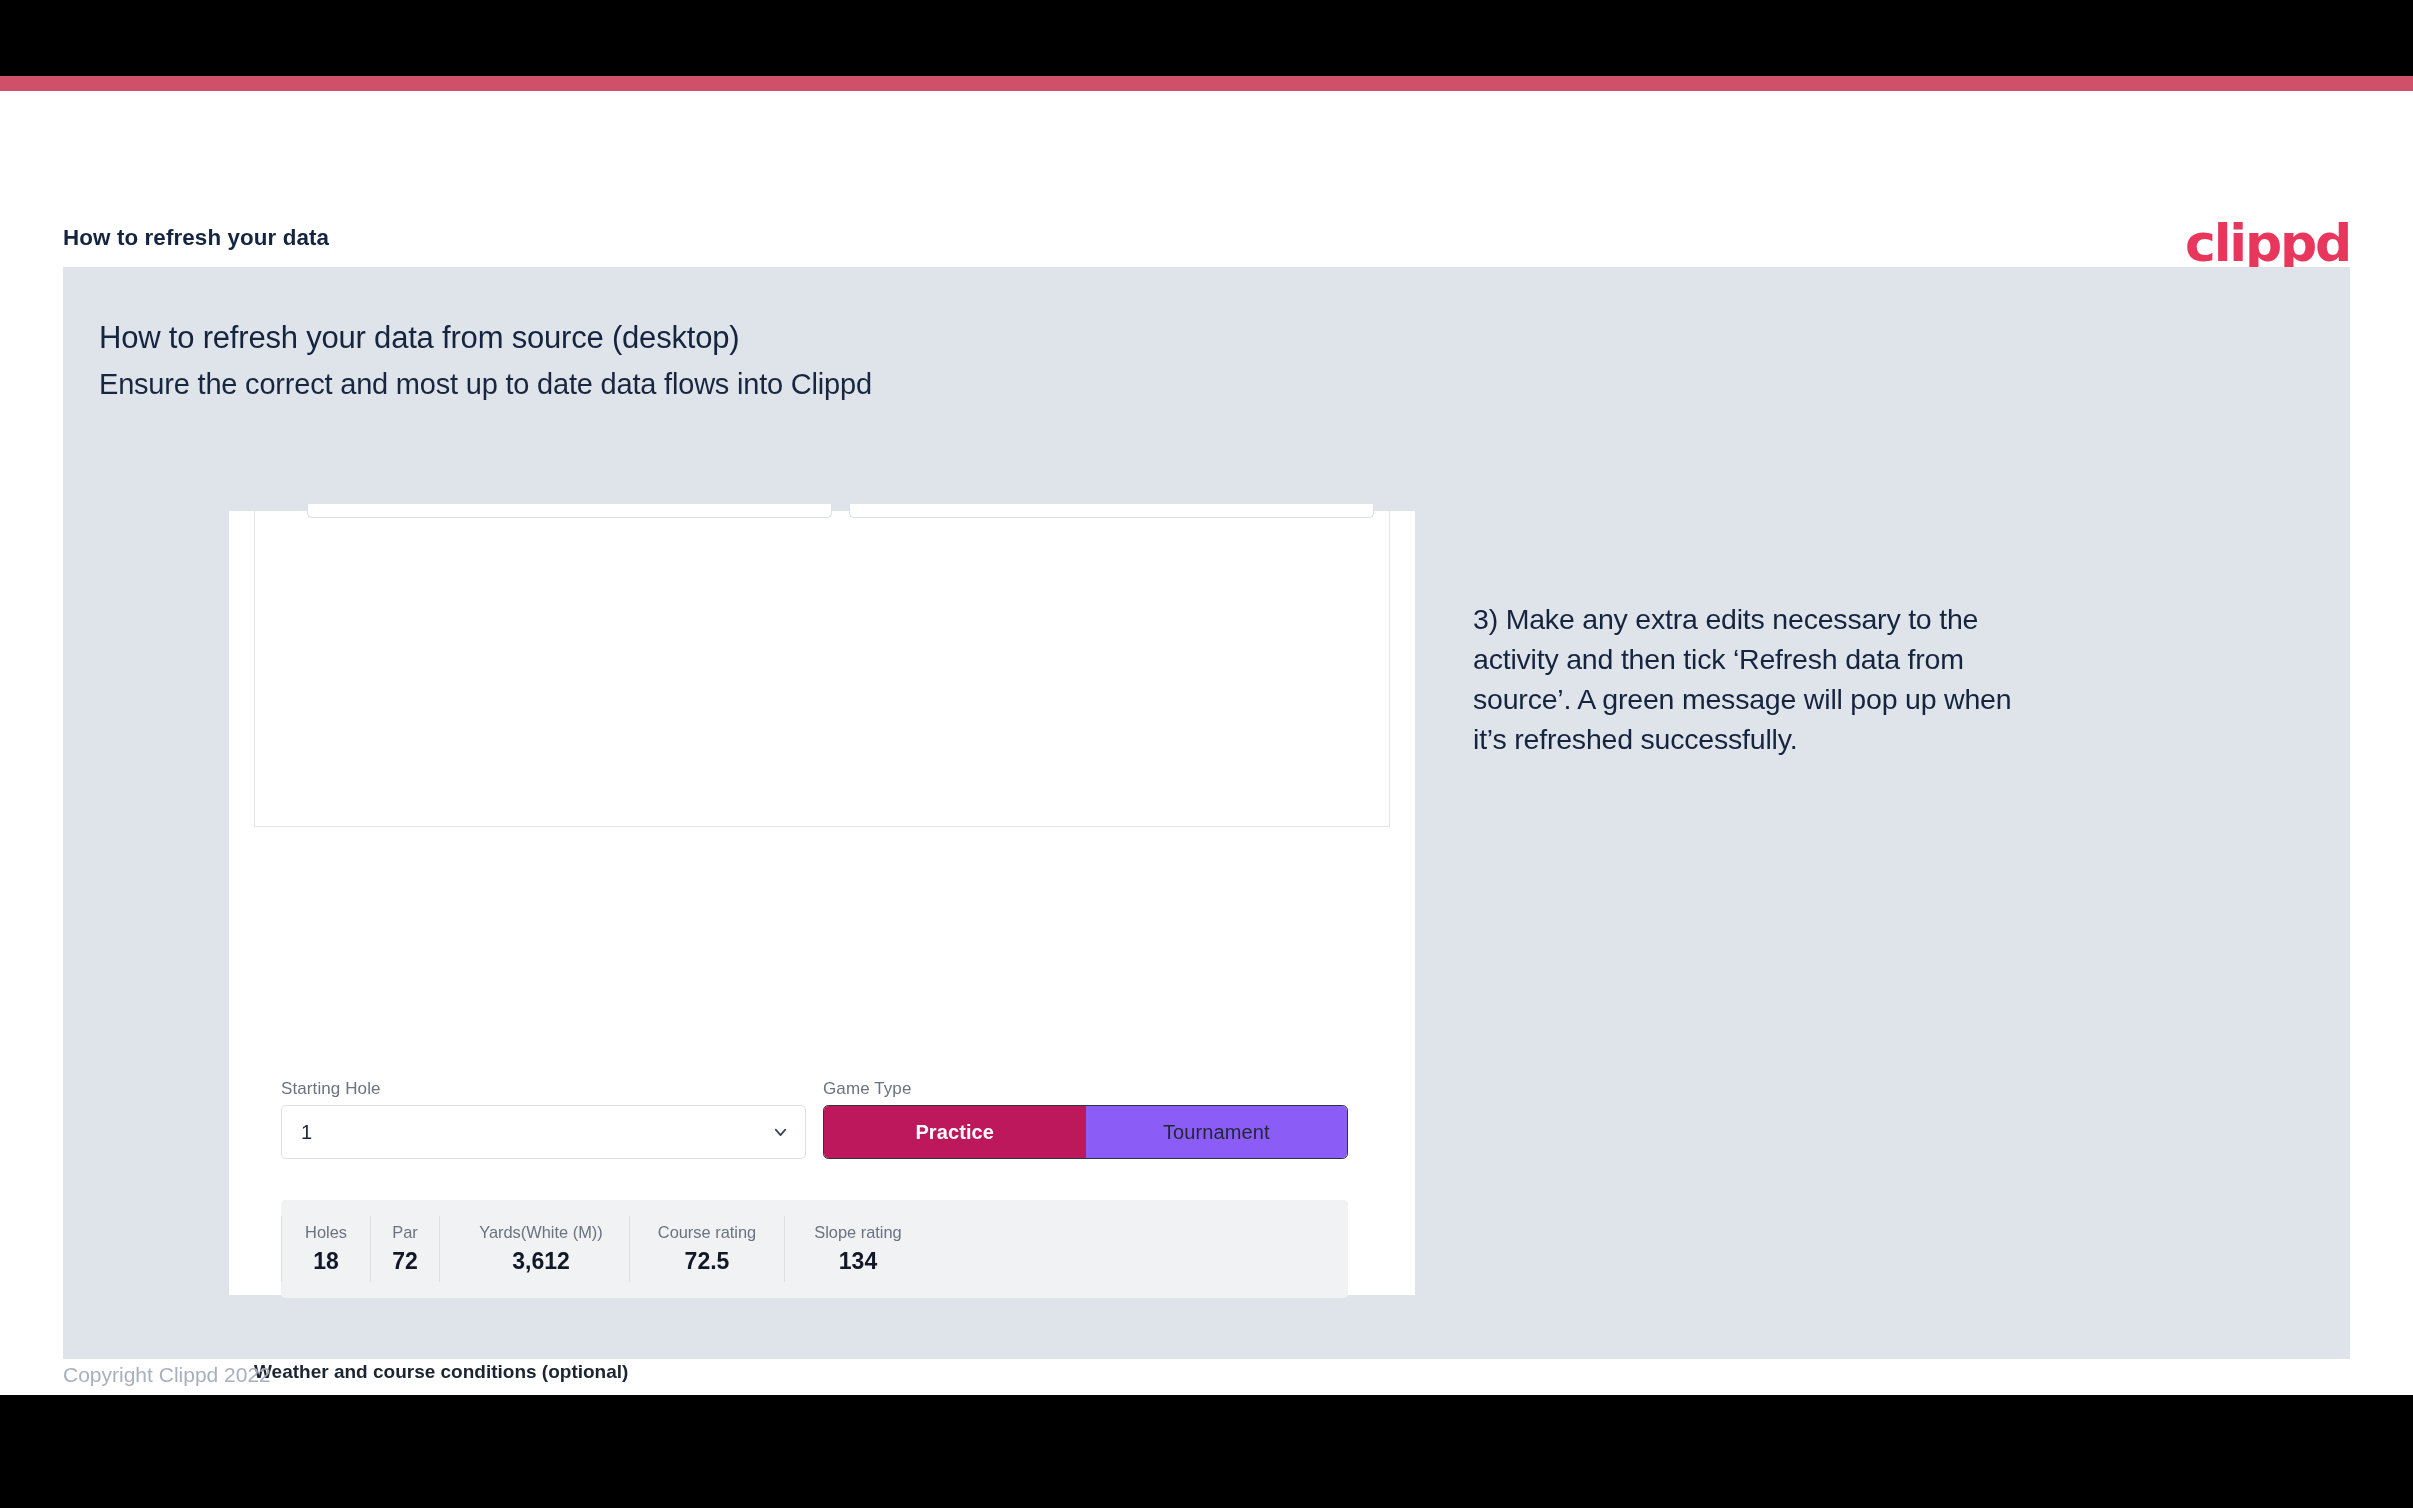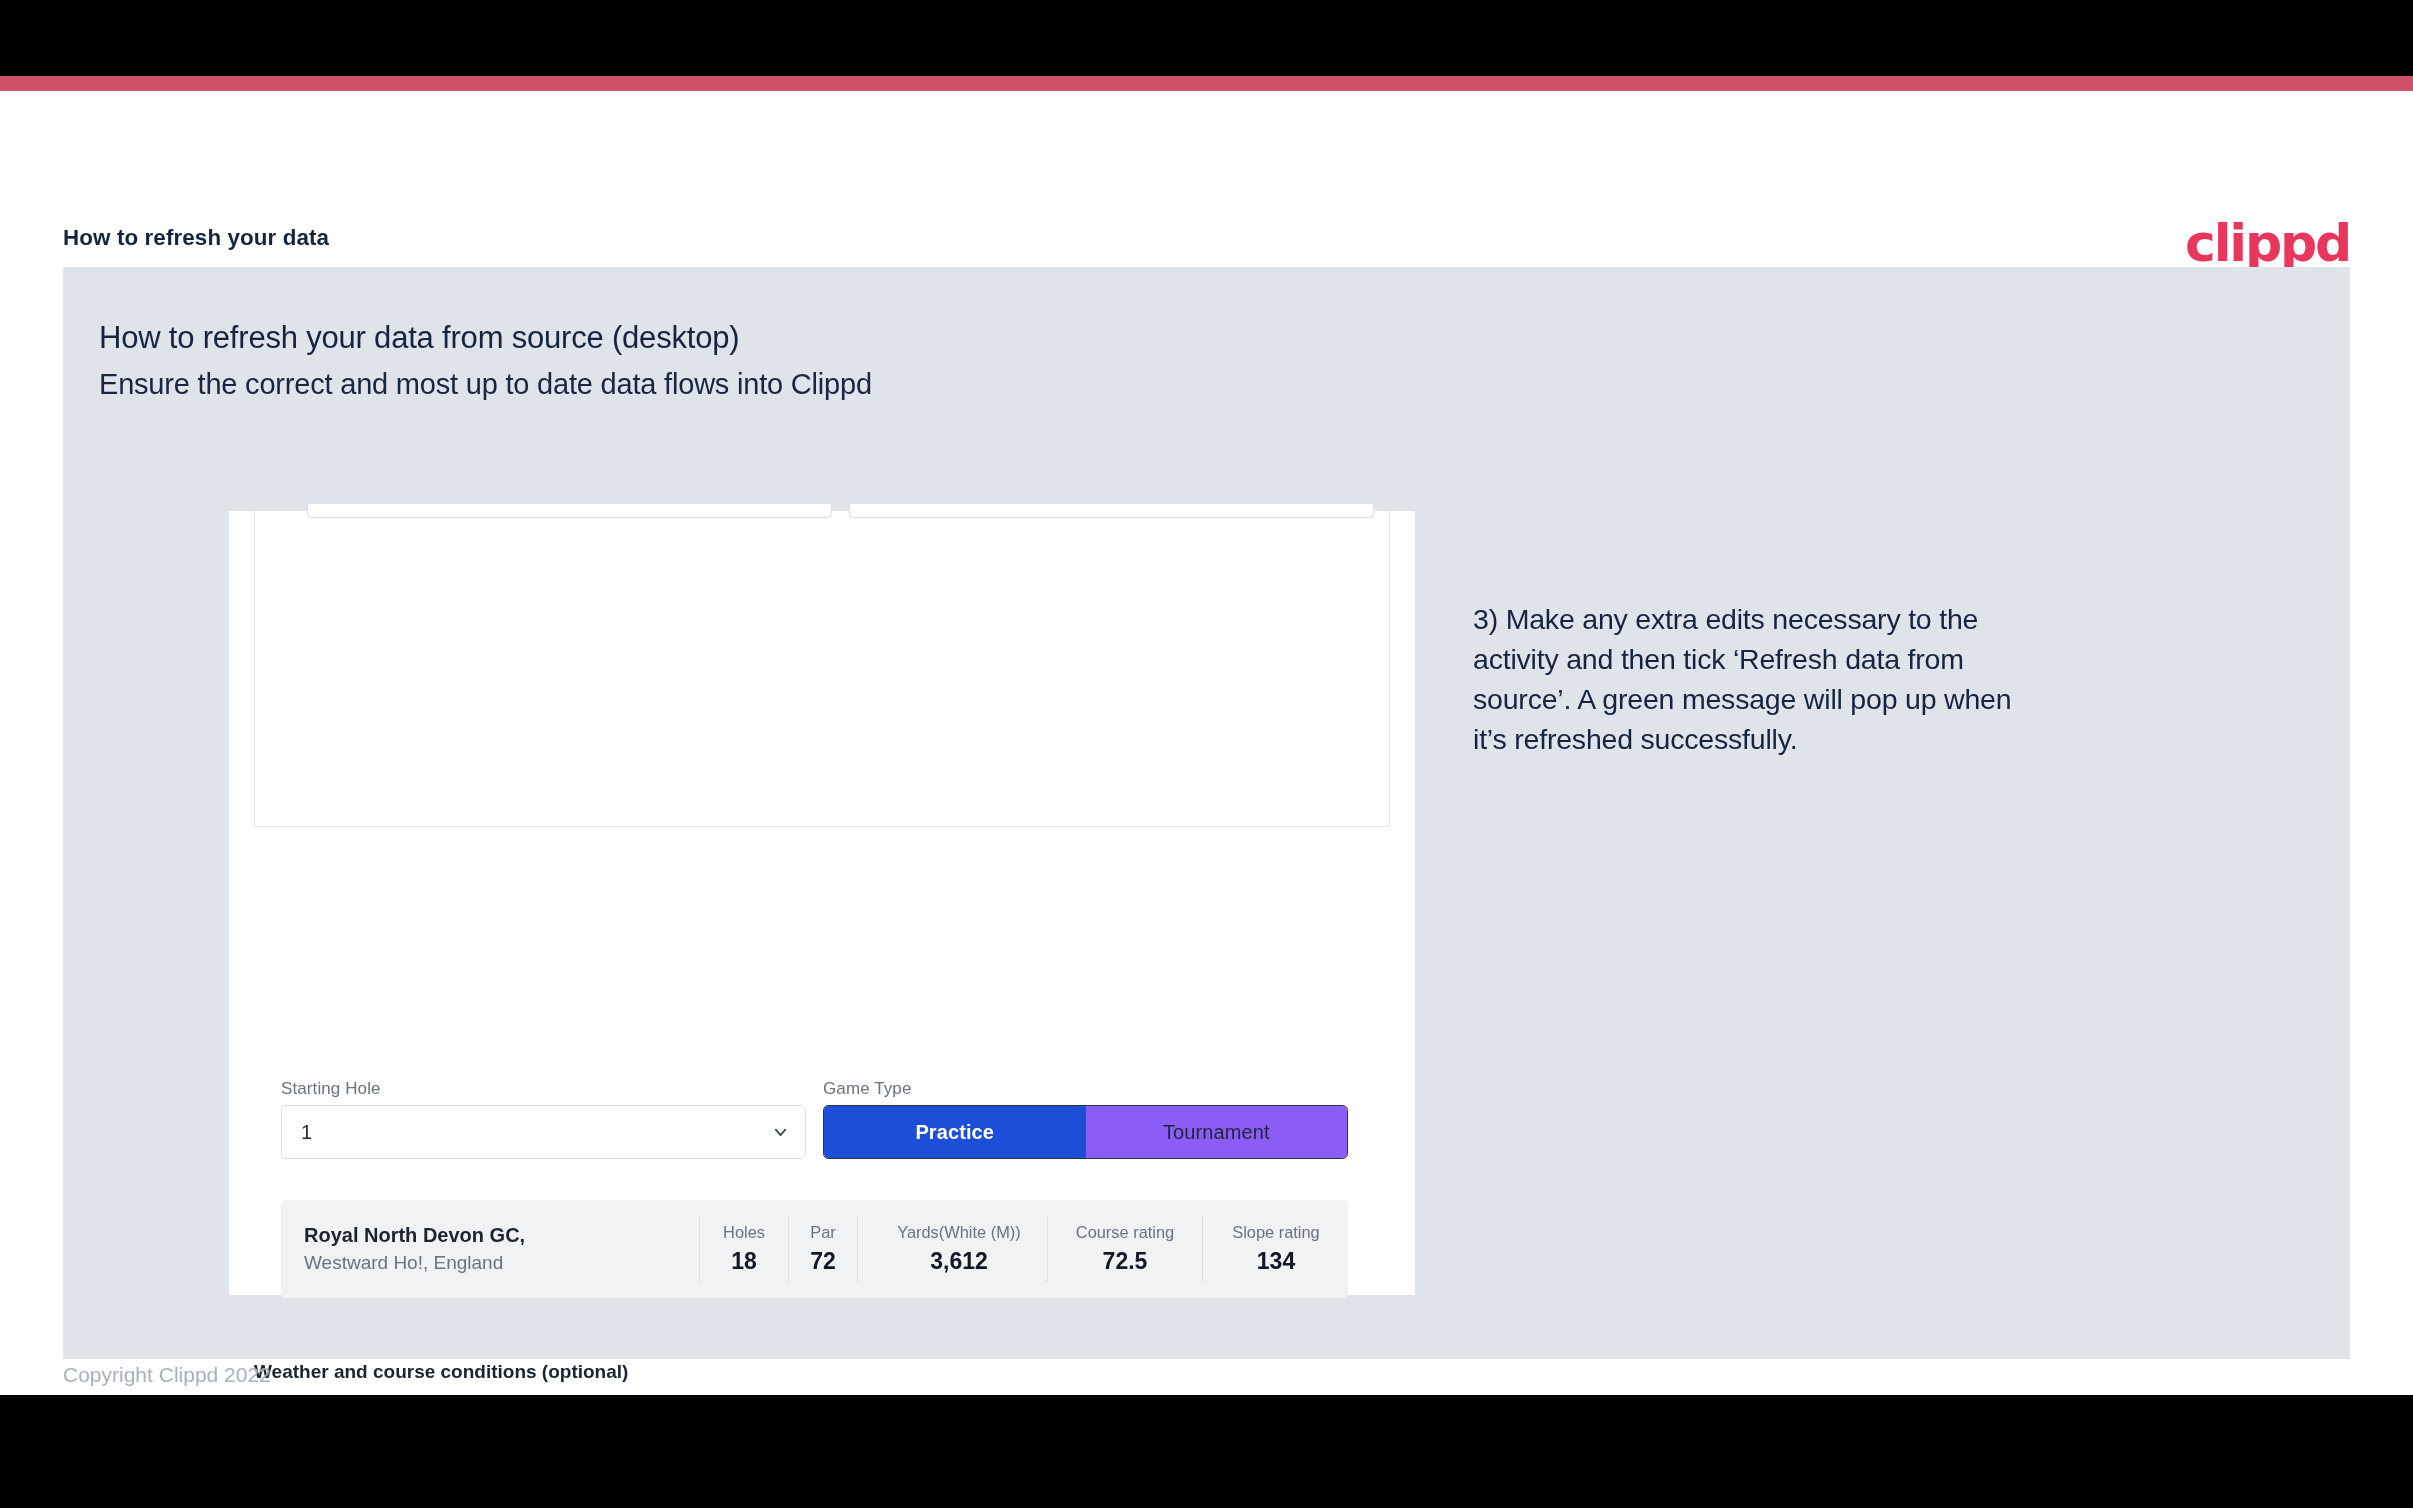--- a/index.html
+++ b/index.html
@@ -184,21 +184,21 @@
   }
   .toggle-btn {
     flex: 1 1 50%;
     display: flex;
     align-items: center;
     justify-content: center;
     font-size: 20px;
     letter-spacing: 0.1px;
   }
   .toggle-btn.active {
-    background: #1d4ed8;
+    background: #be185d;
     color: #ffffff;
     font-weight: bold;
   }
   .toggle-btn.inactive {
     background: #8b5cf6;
     color: #1f2733;
   }
 
   
   .course-card {
@@ -328,24 +328,20 @@
     </span>
   </div>
 
   <div class="field-label" id="game-type-label">Game Type</div>
   <div class="toggle-group">
     <div class="toggle-btn active">Practice</div>
     <div class="toggle-btn inactive">Tournament</div>
   </div>
 
   <div class="course-card">
-    <div class="course-name-wrap">
-      <div class="course-name">Royal North Devon GC,</div>
-      <div class="course-location">Westward Ho!, England</div>
-    </div>
     <div class="course-stat cs-holes">
       <div class="stat-label">Holes</div>
       <div class="stat-value">18</div>
     </div>
     <div class="course-stat cs-par">
       <div class="stat-label">Par</div>
       <div class="stat-value">72</div>
     </div>
     <div class="course-stat cs-yards">
       <div class="stat-label">Yards(White (M))</div>

